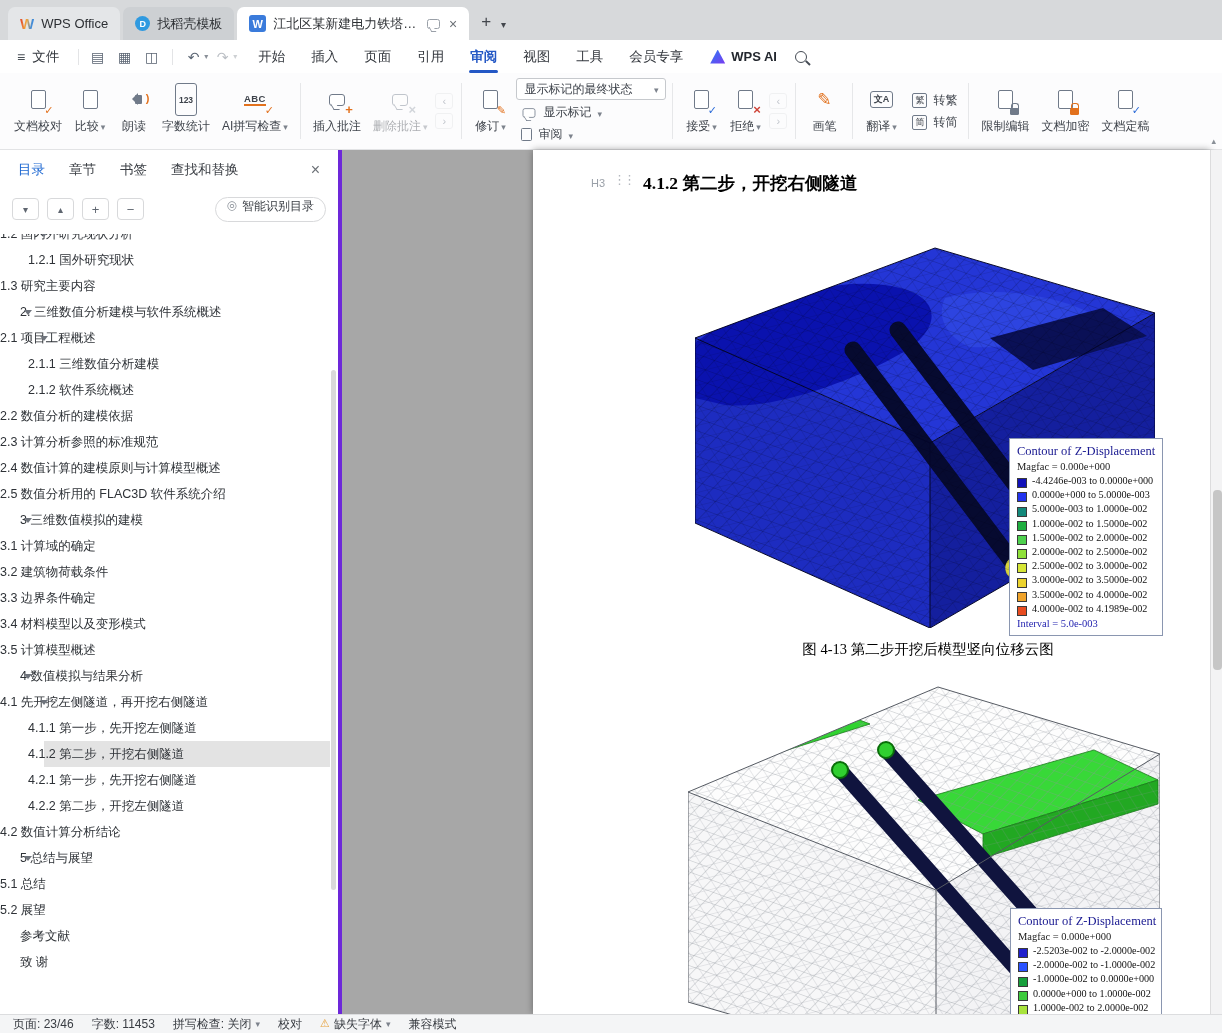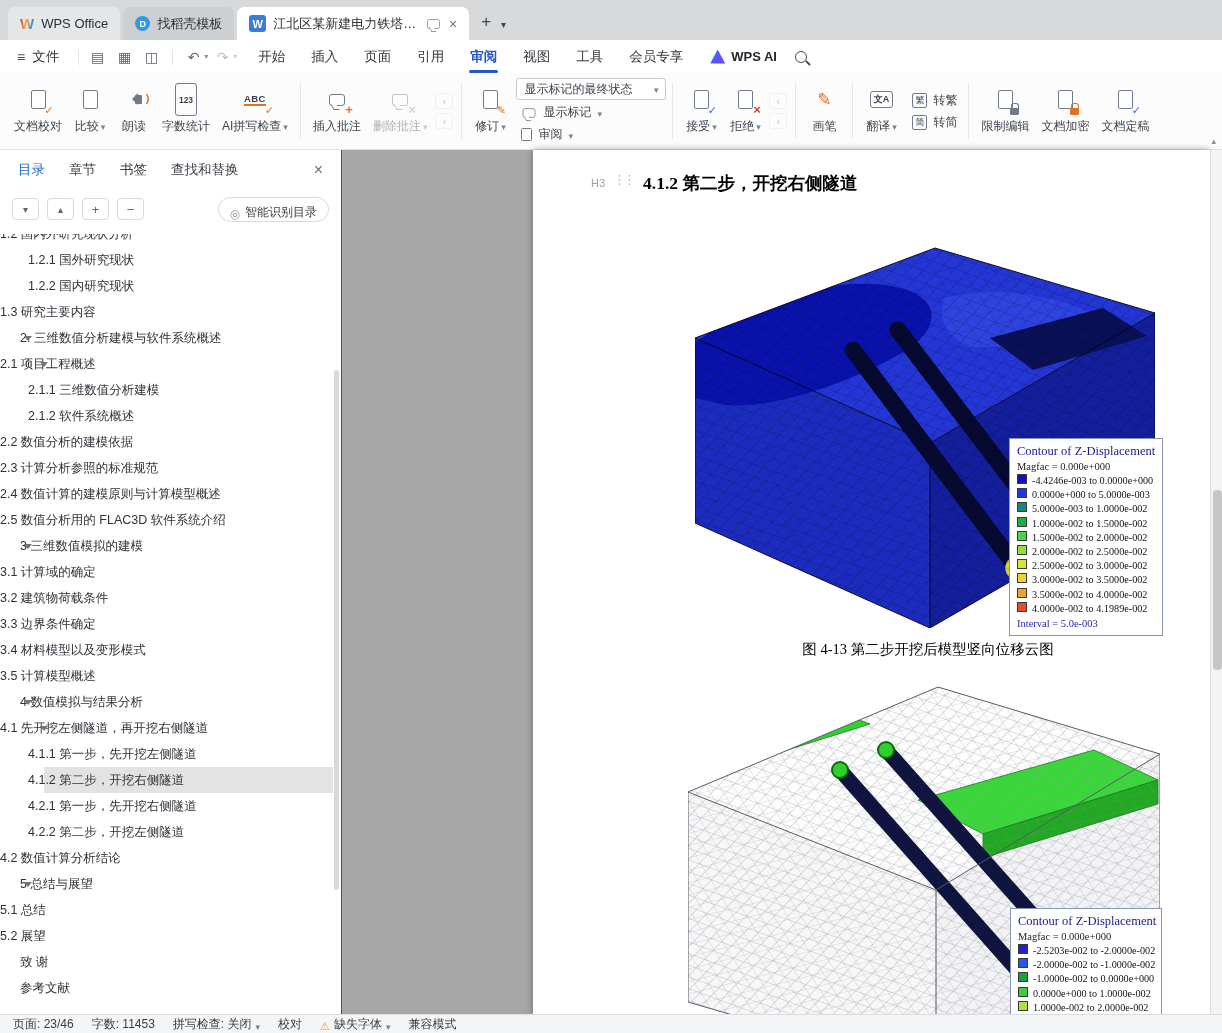--- a/index.html
+++ b/index.html
@@ -89,32 +89,32 @@
 .combo{width:150px;height:22px;border:1px solid #c6c9cd;border-radius:3px;background:#fff;display:flex;align-items:center;justify-content:space-between;padding:0 7px;font-size:12px;color:#3e434b;white-space:nowrap;}
 .srow{display:flex;align-items:center;gap:6px;font-size:12px;color:#3e434b;height:19px;padding:0 5px;white-space:nowrap;}
 .navcol{display:flex;flex-direction:column;gap:4px;justify-content:center;height:66px;margin:0 2px;}
 .tinyb{width:18px;height:16px;border-radius:3px;color:#707a89;font-size:11px;display:flex;align-items:center;justify-content:center;border:1px solid #e0e2e5;}
 .tb-prev::after{content:"‹";}
 .tb-next::after{content:"›";}
 .rcollapse{position:absolute;right:6px;bottom:3px;font-size:9px;color:#8a9098;}
 .rcollapse::after{content:"▴";}
 
 
-.sidebar{position:absolute;top:150px;left:0;width:342px;bottom:19px;background:#fff;border-right:1px solid #6d28d9;overflow:hidden;}
+.sidebar{position:absolute;top:150px;left:0;width:342px;bottom:19px;background:#fff;border-right:4px solid #6d28d9;overflow:hidden;}
 .shead{height:40px;display:flex;align-items:center;gap:24px;padding:0 18px;font-size:13.5px;color:#3a3e44;}
 .stab.on{color:#1b66d1;}
 .sclose{margin-left:auto;color:#6b7076;font-size:16px;}
 .sclose::after{content:"×";}
 .snav{height:38px;display:flex;align-items:center;gap:8px;padding:0 12px;}
 .nbtn{width:27px;height:22px;border:1px solid #d8d9db;border-radius:4px;color:#5f6670;font-size:10px;display:flex;align-items:center;justify-content:center;background:#fff;}
 .nb-dn::after{content:"▾";}
 .nb-up::after{content:"▴";}
 .nb-pl::after{content:"+";font-size:13px;}
 .nb-mi::after{content:"−";font-size:13px;}
-.smart{margin-left:auto;height:25px;border:1px solid #d8d9db;border-radius:13px;display:flex;align-items:flex-end;gap:5px;padding:0 11px;font-size:12px;color:#3a3e44;background:#fff;}
+.smart{margin-left:auto;height:25px;border:1px solid #d8d9db;border-radius:13px;display:flex;align-items:flex-start;gap:5px;padding:0 11px;font-size:12px;color:#3a3e44;background:#fff;}
 .smico{color:#8a9098;font-size:12px;}
 .smico::after{content:"◎";}
 .toclist{position:absolute;top:84px;bottom:0;left:0;right:8px;overflow:hidden;font-size:12.5px;color:#2e3237;}
 .trow{position:relative;height:26px;line-height:26px;white-space:nowrap;overflow:hidden;}
 .trow:first-child{margin-top:-13px;}
 .lv1{padding-left:20px;}.lv2{}.lv3{padding-left:28px;}
 .tri{position:absolute;top:11px;width:0;height:0;border-left:4px solid transparent;border-right:4px solid transparent;border-top:5px solid #6f747c;}
 .lv1 > .tri{left:24px;}.lv2 > .tri{left:40px;}
 .sel{background:linear-gradient(to right,transparent 44px,#e3e3e3 44px);}
 .sscroll{position:absolute;right:2px;top:220px;width:5px;height:520px;background:#d9d9d9;border-radius:3px;}
@@ -130,27 +130,27 @@
 .hdots::after{content:"⋮⋮";}
 .htext{position:absolute;left:110px;top:1px;font-family:"Liberation Serif","DejaVu Serif",serif;font-weight:bold;font-size:17.5px;color:#000;white-space:nowrap;}
 .fig1{position:absolute;left:162px;top:88px;width:460px;height:390px;}
 .fig2{position:absolute;left:155px;top:522px;width:480px;height:342px;overflow:hidden;}
 .caption{position:absolute;left:160px;top:490px;width:470px;text-align:center;font-family:"Liberation Serif","DejaVu Serif",serif;font-size:14.5px;color:#000;white-space:nowrap;}
 .legend{position:absolute;background:#fff;border:1px solid #8a96b0;padding:5px 7px 6px;font-family:"Liberation Serif","DejaVu Serif",serif;z-index:5;}
 .lg1{left:314px;top:200px;width:154px;}
 .lg2{left:322px;top:236px;width:152px;}
 .lgt{font-size:12.5px;color:#181890;margin-bottom:2px;white-space:nowrap;}
 .lgm{font-size:10.5px;color:#1c1c1c;margin-bottom:2px;}
-.lrow{display:flex;align-items:flex-start;gap:5px;font-size:10.2px;line-height:14.2px;color:#111;white-space:nowrap;}
+.lrow{display:flex;align-items:flex-end;gap:5px;font-size:10.2px;line-height:14.2px;color:#111;white-space:nowrap;}
 .sw{width:10px;height:10px;border:1px solid #3a3a3a;flex:none;}
 .lgi{font-size:10.5px;color:#2424b0;margin-top:2px;}
 
 
 .statusbar{position:absolute;left:0;right:0;bottom:0;height:19px;background:#f4f5f6;border-top:1px solid #dcdddf;display:flex;align-items:center;padding:0 4px;font-size:12px;color:#383c42;}
-.sitem{display:flex;align-items:flex-end;gap:4px;padding:0 9px;white-space:nowrap;}
+.sitem{display:flex;align-items:flex-start;gap:4px;padding:0 9px;white-space:nowrap;}
 .warn::before{content:"⚠";color:#e6a23c;font-size:11px;}
 .chev::after{content:"▾";font-size:9px;color:#7c828c;}
 </style>
 </head>
 <body>
 
 <div class="app">
 
   <div class="tabbar">
     <div class="wtab home">
@@ -401,21 +401,20 @@
       <span class="nbtn nb-pl"></span>
       <span class="nbtn nb-mi"></span>
       <span class="smart">
         <span class="smico"></span>
         <span>智能识别目录</span>
       </span>
     </div>
     <div class="toclist">
         <div class="trow lv2"><span class="tri"></span><span>1.2 国内外研究现状分析</span></div>
         <div class="trow lv3"><span>1.2.1 国外研究现状</span></div>
-        <div class="trow lv3"><span>1.2.2 国内研究现状</span></div>
         <div class="trow lv2"><span>1.3 研究主要内容</span></div>
         <div class="trow lv1"><span class="tri"></span><span>2. 三维数值分析建模与软件系统概述</span></div>
         <div class="trow lv2"><span class="tri"></span><span>2.1 项目工程概述</span></div>
         <div class="trow lv3"><span>2.1.1 三维数值分析建模</span></div>
         <div class="trow lv3"><span>2.1.2 软件系统概述</span></div>
         <div class="trow lv2"><span>2.2 数值分析的建模依据</span></div>
         <div class="trow lv2"><span>2.3 计算分析参照的标准规范</span></div>
         <div class="trow lv2"><span>2.4 数值计算的建模原则与计算模型概述</span></div>
         <div class="trow lv2"><span>2.5 数值分析用的 FLAC3D 软件系统介绍</span></div>
         <div class="trow lv1"><span class="tri"></span><span>3 三维数值模拟的建模</span></div>
@@ -427,22 +426,22 @@
         <div class="trow lv1"><span class="tri"></span><span>4 数值模拟与结果分析</span></div>
         <div class="trow lv2"><span class="tri"></span><span>4.1 先开挖左侧隧道，再开挖右侧隧道</span></div>
         <div class="trow lv3"><span>4.1.1 第一步，先开挖左侧隧道</span></div>
         <div class="trow lv3 sel"><span>4.1.2 第二步，开挖右侧隧道</span></div>
         <div class="trow lv3"><span>4.2.1 第一步，先开挖右侧隧道</span></div>
         <div class="trow lv3"><span>4.2.2 第二步，开挖左侧隧道</span></div>
         <div class="trow lv2"><span>4.2 数值计算分析结论</span></div>
         <div class="trow lv1"><span class="tri"></span><span>5 总结与展望</span></div>
         <div class="trow lv2"><span>5.1 总结</span></div>
         <div class="trow lv2"><span>5.2 展望</span></div>
+        <div class="trow lv1"><span>参考文献</span></div>
         <div class="trow lv1"><span>致 谢</span></div>
-        <div class="trow lv1"><span>参考文献</span></div>
       </div>
     <div class="sscroll"></div>
   </div>
 
   <div class="docarea">
     <div class="page">
       <div class="hrow">
         <span class="htag">H3</span>
         <span class="hdots"></span>
         <span class="htext">4.1.2  第二步，开挖右侧隧道</span>

